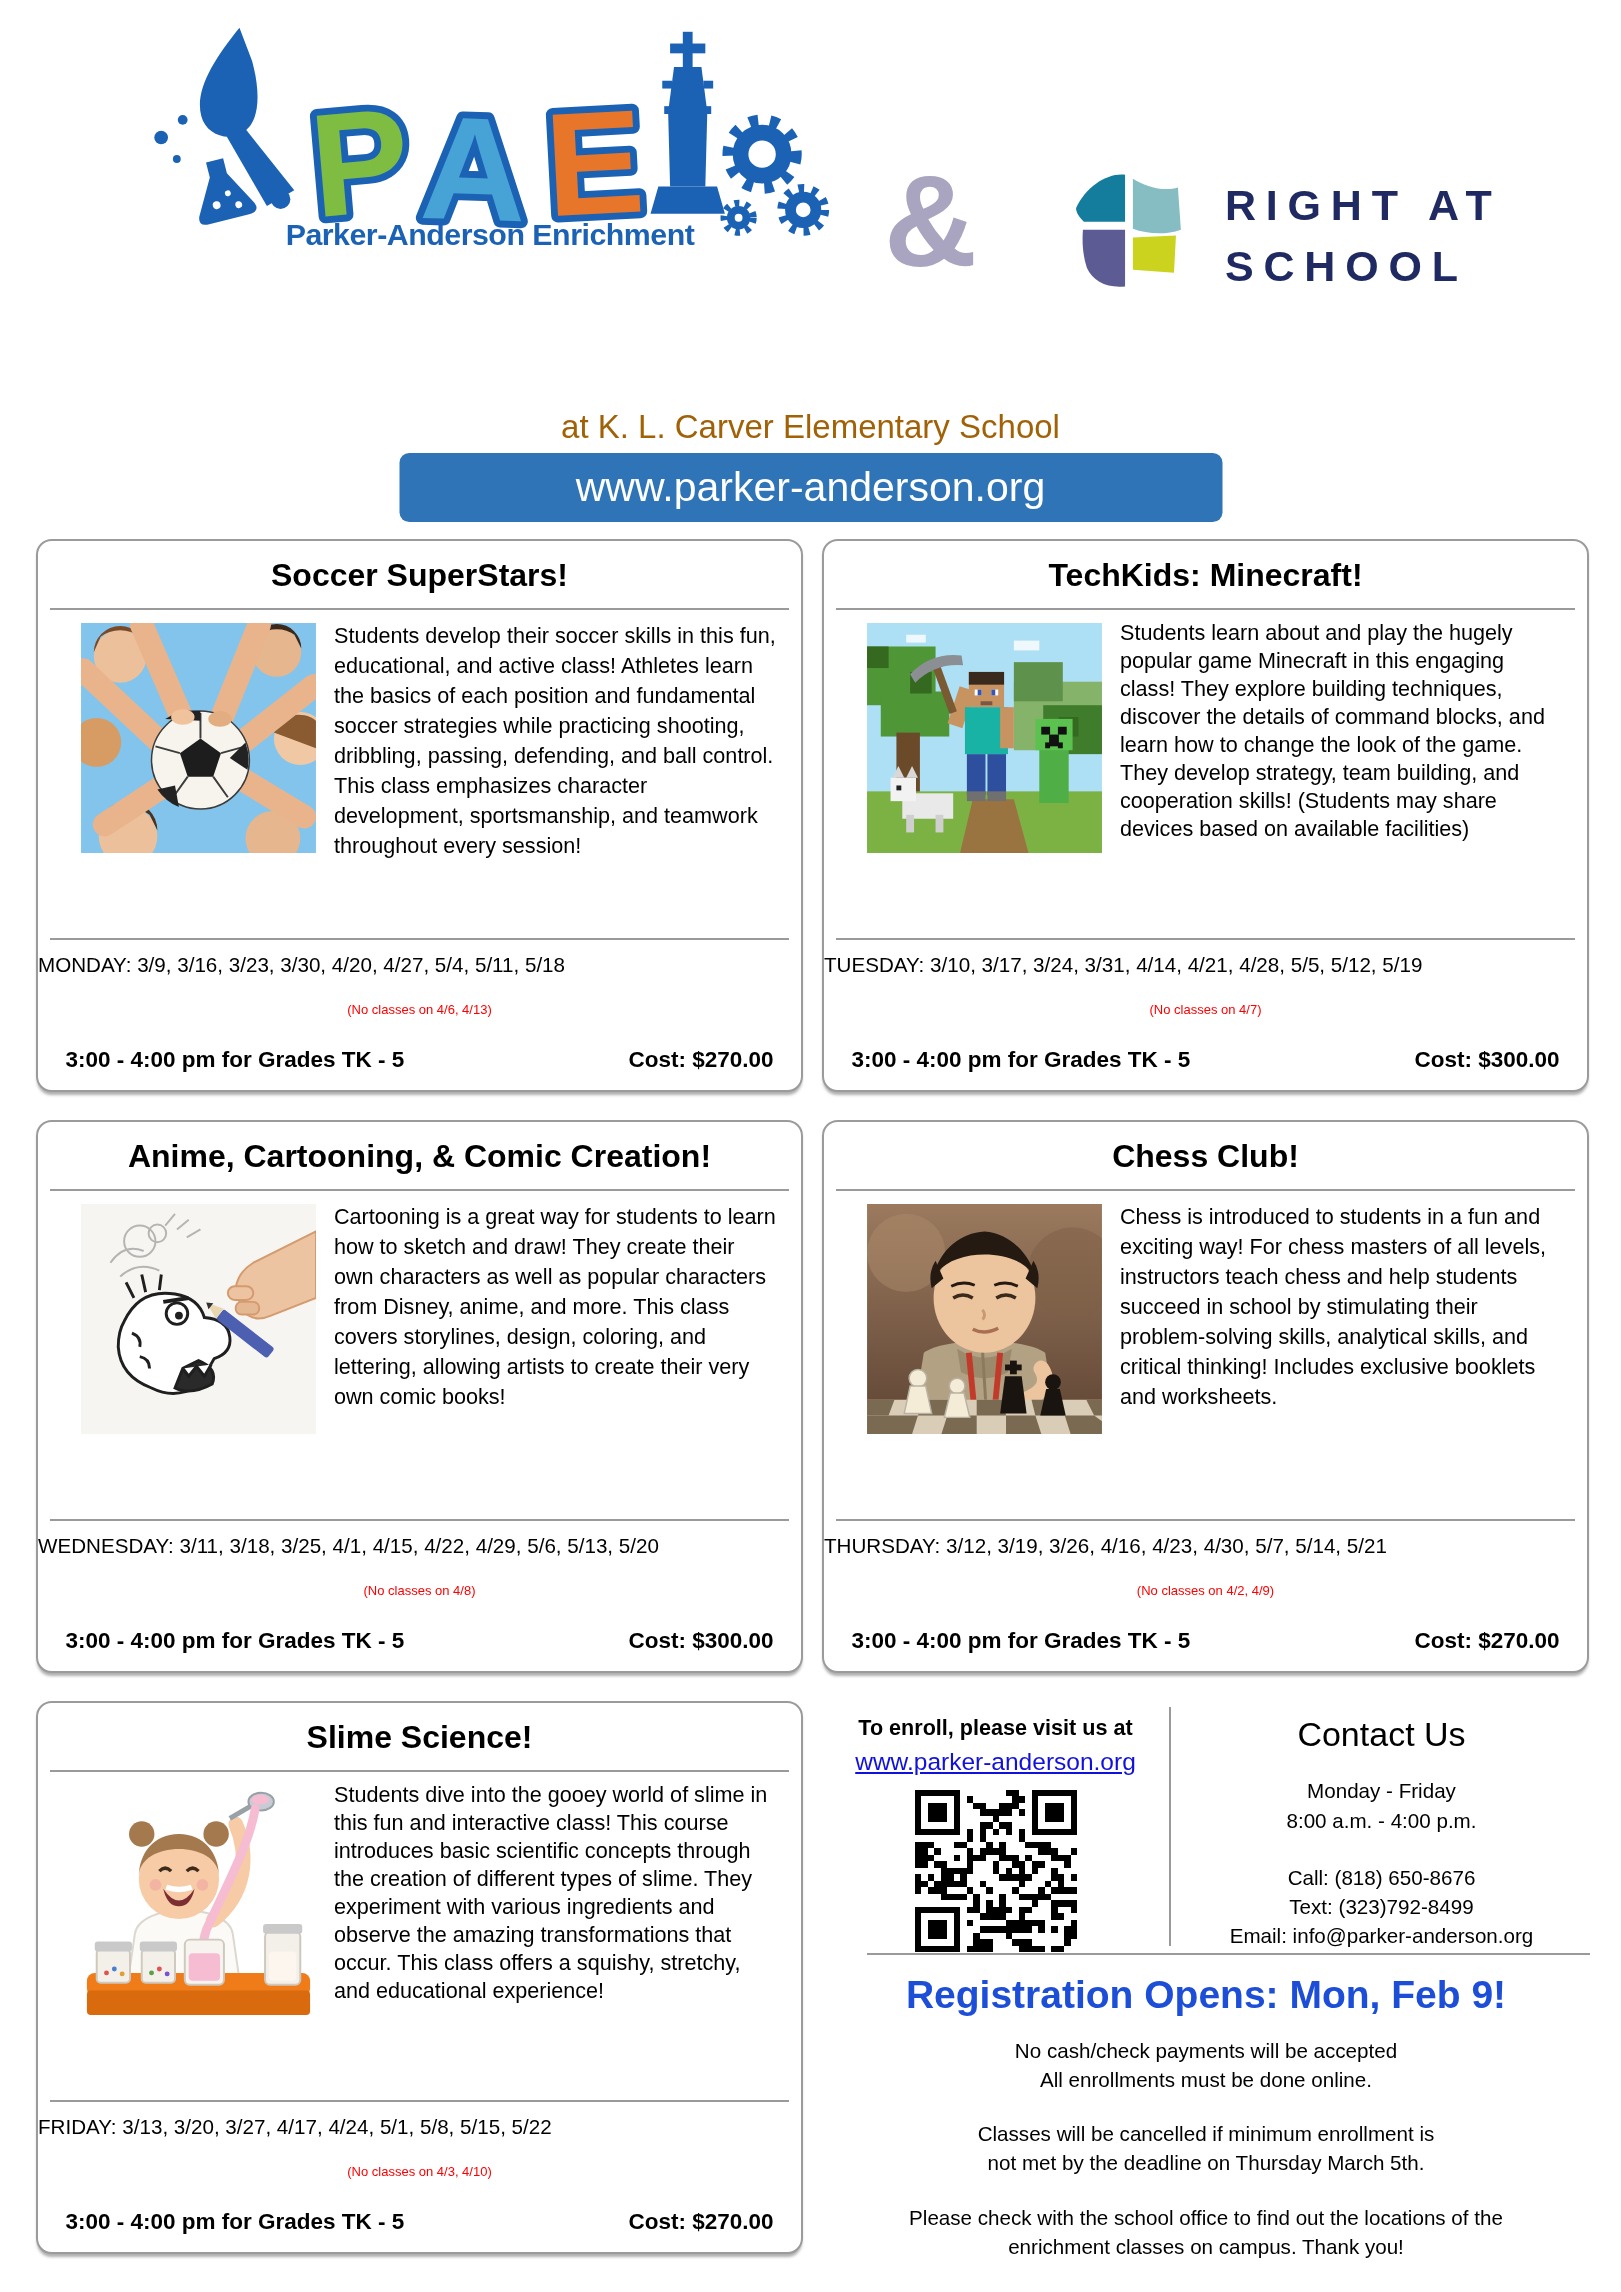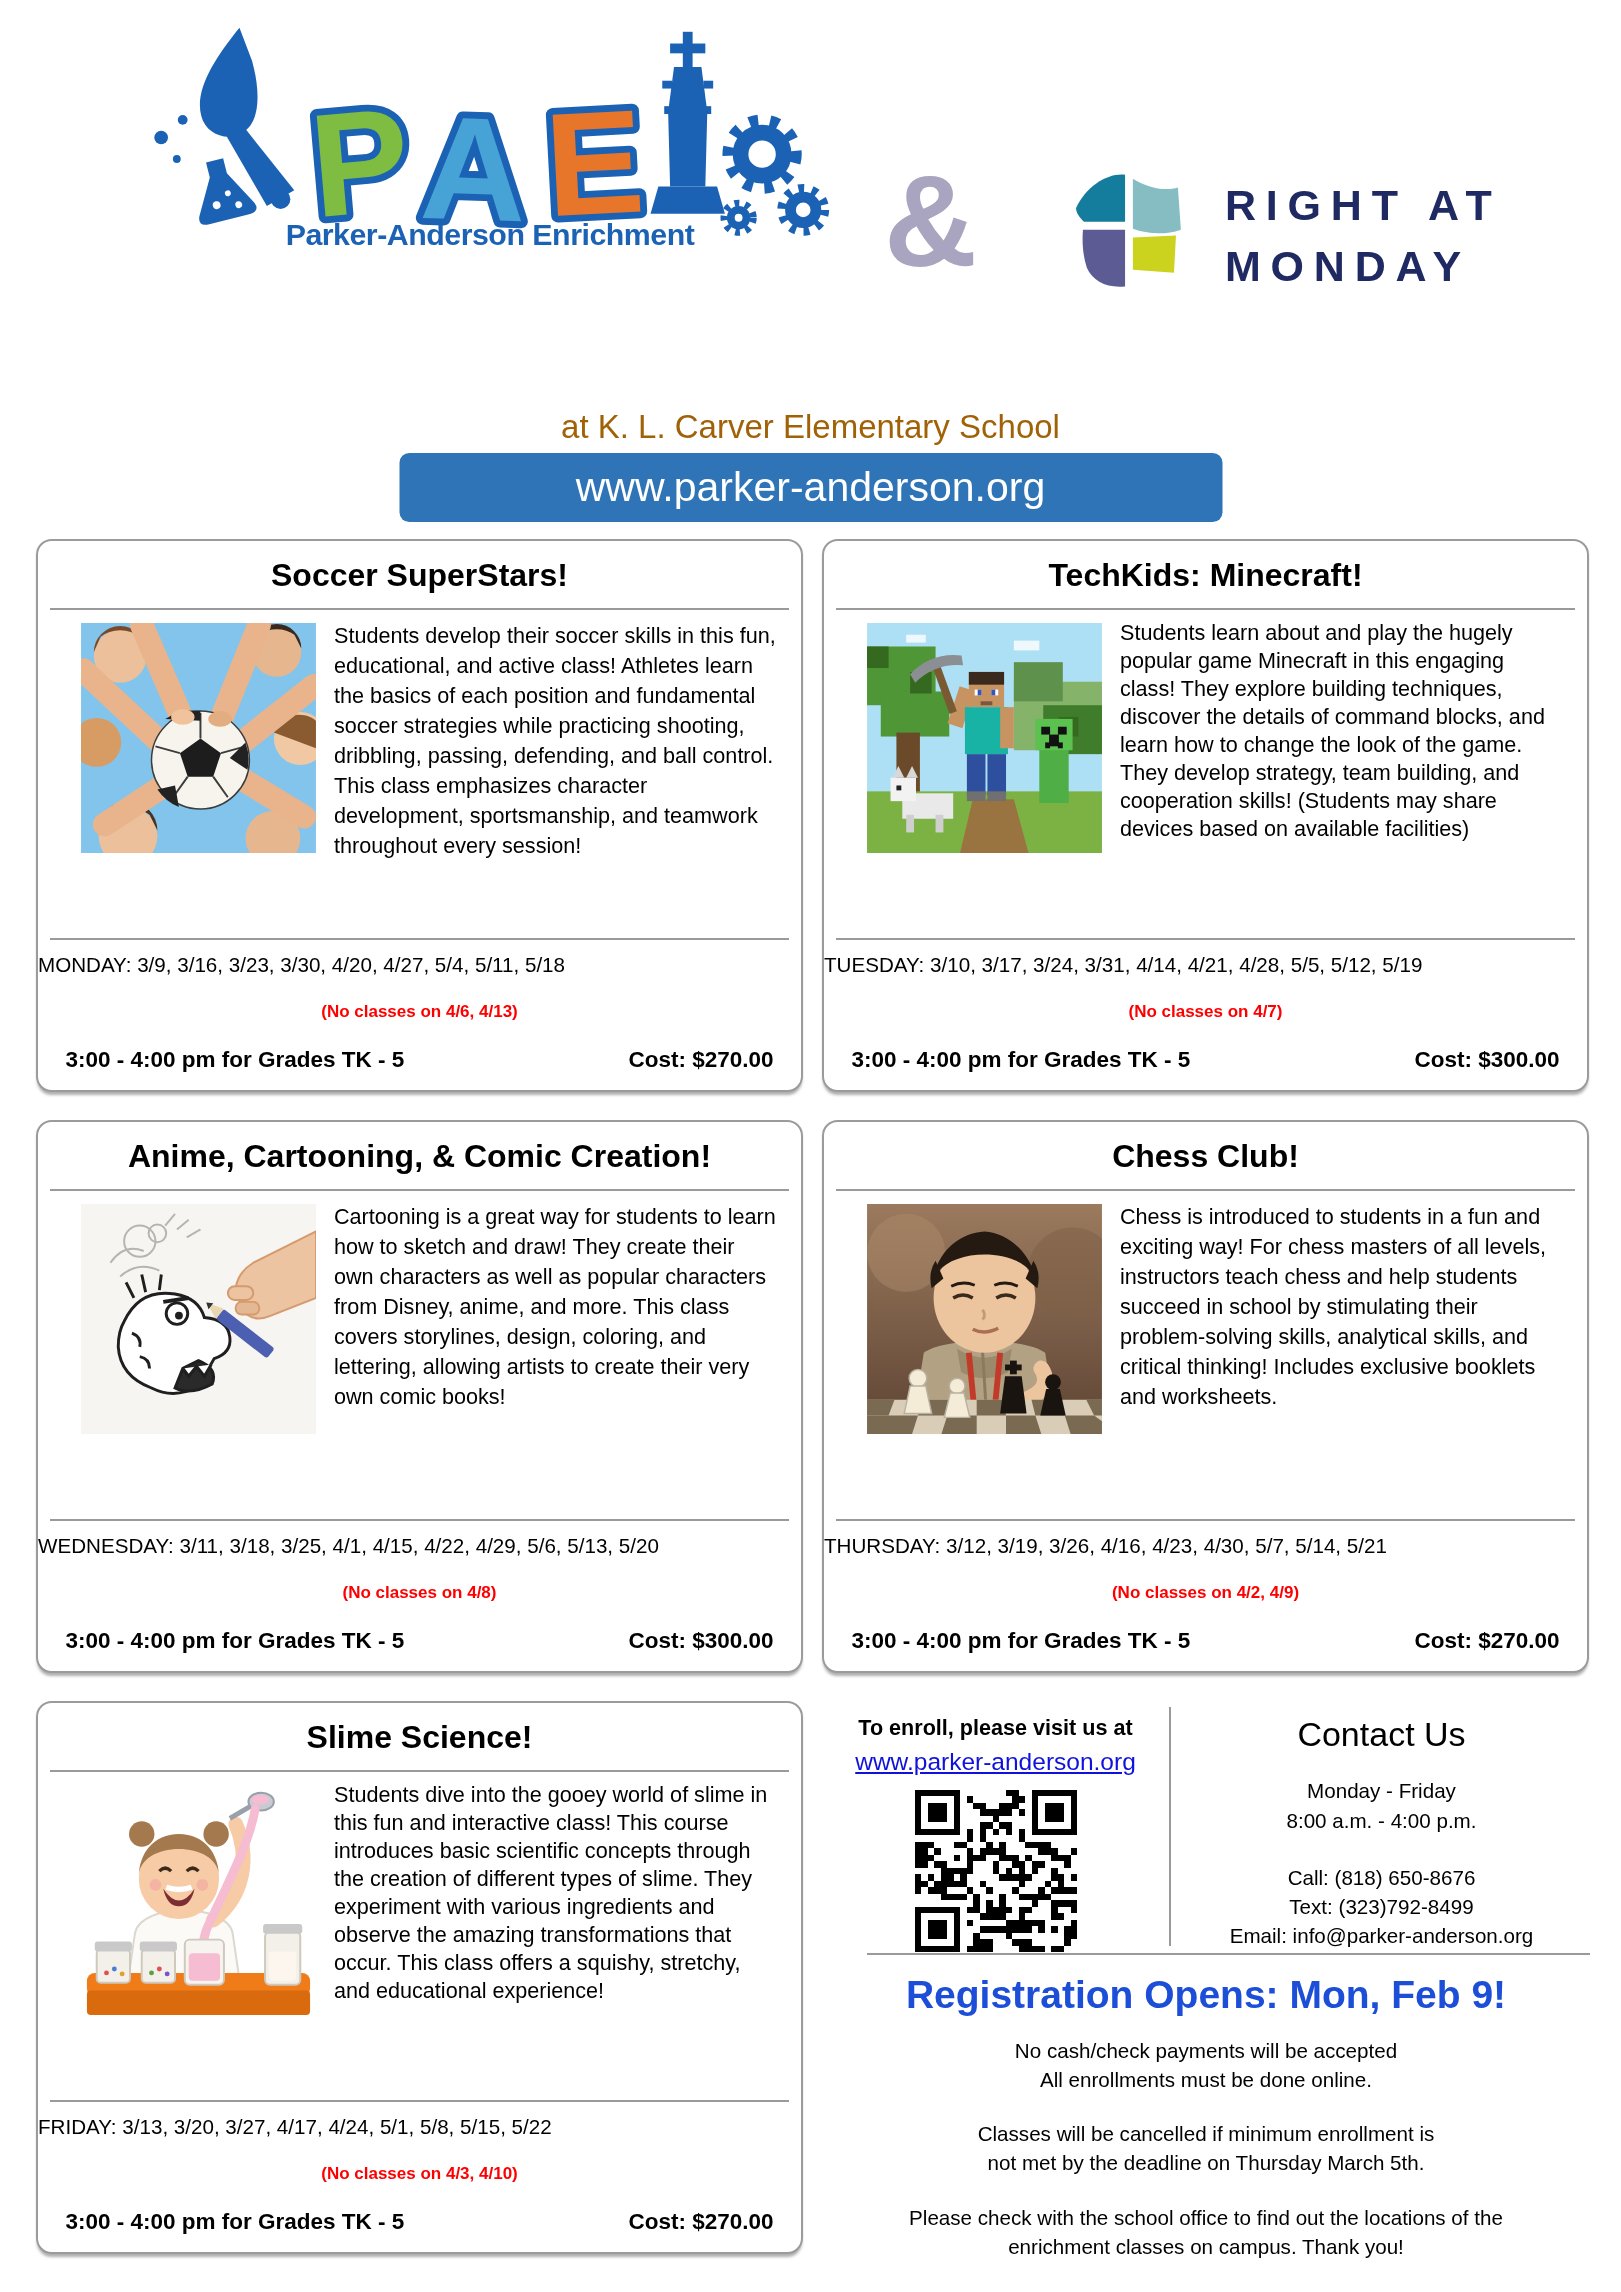--- a/index.html
+++ b/index.html
@@ -36,21 +36,21 @@
   .sep.s1{top:67px;}
   .sep.s2{top:397px;}
   .card-img{position:absolute;left:43px;top:82px;width:235px;height:230px;overflow:hidden;}
   .card-img svg{display:block;}
   .card-desc{position:absolute;left:296px;top:80px;width:443px;font-size:21.6px;
              line-height:30px;}
   .card-desc.compact{line-height:28px;top:78px;}
   .card-sched{position:absolute;top:412px;left:0;width:100%;text-align:left;
               font-size:20.6px;font-weight:normal;white-space:nowrap;}
   .card-red{position:absolute;top:461px;left:0;width:100%;text-align:center;
-            font-size:17px;font-weight:bold;color:#fe0000;}
+            font-size:13px;font-weight:normal;color:#fe0000;}
   .card-foot{position:absolute;top:506px;left:27.4px;right:27.4px;display:flex;
              justify-content:space-between;font-size:22.5px;font-weight:bold;}
   
   .panel{position:absolute;left:822px;top:1701px;width:768px;height:588px;}
   .enroll-col{position:absolute;left:0;top:13.7px;width:347px;text-align:center;}
   .enroll-head{font-size:21.6px;font-weight:bold;}
   .enroll-link{display:inline-block;margin-top:7.8px;font-size:24.5px;color:#1111dd;
                text-decoration:underline;}
   .qr-wrap{margin-top:13.7px;}
   .v-div{position:absolute;left:347px;top:5.9px;width:2px;height:239px;background:#9a9a9a;}
@@ -126,21 +126,21 @@
 
   <div class="ras">
     <svg width="118" height="142" viewBox="0 0 120 145">
       <path d="M8,44 C18,22 40,8 58,10 L58,58 L16,58 C11,53 8,49 8,44 Z" fill="#147c9c"></path>
       <path d="M66,14 C80,23 98,27 112,23 L115,66 C98,72 80,70 66,65 Z" fill="#85bdc3"></path>
       <path d="M15,66 L58,66 L58,124 C40,126 25,119 19,105 C15,93 14,79 15,66 Z" fill="#5c5b94"></path>
       <path d="M66,74 L110,72 L108,110 L66,107 Z" fill="#ccd31f"></path>
     </svg>
     <div class="ras-text">
       <span>RIGHT AT</span>
-      <span>MONDAY</span>
+      <span>SCHOOL</span>
     </div>
   </div>
 
   <div class="school-line">at K. L. Carver Elementary School</div>
 
   <div class="url-banner">
     <span>www.parker-anderson.org</span>
   </div>
 
   <div class="card c1">

